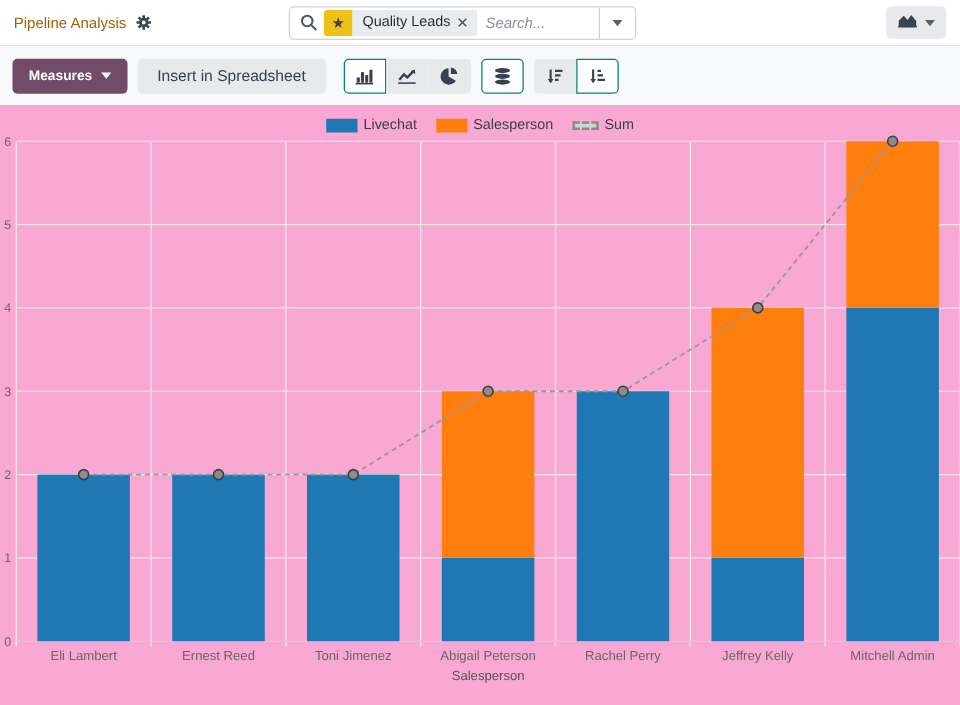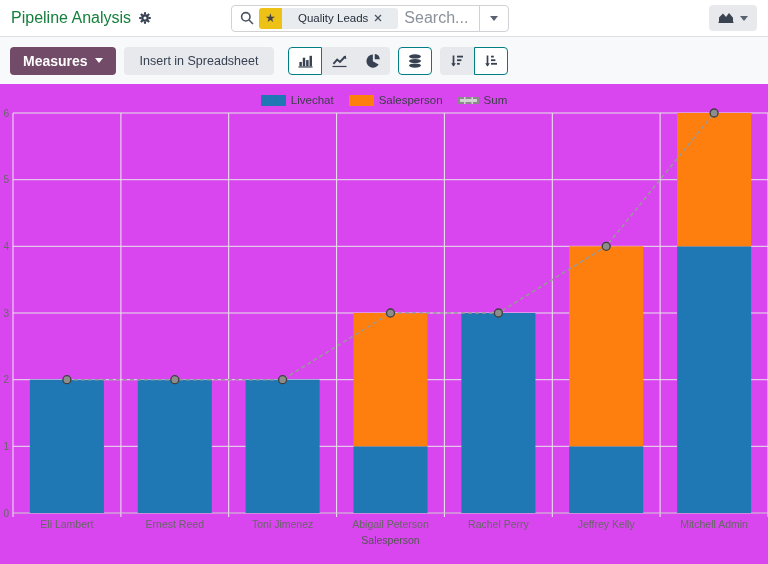--- a/index.html
+++ b/index.html
@@ -3,64 +3,64 @@
 <meta charset="utf-8">
 <style>
   * { box-sizing: border-box; margin: 0; padding: 0; }
   html,body { width:768px; height:564px; overflow:hidden; background:#fff;
     font-family:"Liberation Sans", sans-serif; }
 
   
   .header { height:37px; display:flex; align-items:center; justify-content:space-between;
     padding:0 11px; border-bottom:1px solid #dee2e6; background:#fff; }
   .title-wrap { display:flex; align-items:center; gap:7px; min-width:220px; }
-  .page-title { font-size:16px; color:#15803d; }
+  .page-title { font-size:12px; color:#a16207; }
   .gear-btn { display:flex; align-items:center; cursor:pointer; }
 
   .searchbar { display:flex; align-items:center; width:278px; height:27px;
     border:1px solid #d0d2d6; border-radius:4px; background:#fff; }
   .search-magnifier { margin:0 5px 0 8px; display:flex; }
   .facet { display:flex; align-items:stretch; height:21px; border-radius:3px;
     overflow:hidden; margin-right:6px; flex:0 0 auto; }
   .facet-star { background:#eec117; color:#41424a; width:23px; display:flex;
     align-items:center; justify-content:center; font-size:12px; }
   .facet-body { background:#e9ecef; display:flex; align-items:center; gap:6px;
-    padding:0 16px; font-size:11.5px; color:#1f2937; white-space:nowrap; }
+    padding:0 8px; font-size:11.5px; color:#1f2937; white-space:nowrap; }
   .facet-x { display:flex; align-items:center; cursor:pointer; }
-  .search-input { border:0; outline:0; flex:1; min-width:0; font-size:16px;
-    color:#374151; background:transparent; font-family:inherit; }
+  .search-input { border:0; outline:0; flex:1; min-width:0; font-size:12px;
+    color:#374151; background:transparent; font-family:inherit;font-style:italic; }
   .search-input::placeholder { color:#8b919a; }
   .search-caret { width:29px; align-self:stretch; border-left:1px solid #d0d2d6;
     display:flex; align-items:center; justify-content:center; cursor:pointer; }
   .caret-down { width:0; height:0; border-left:4px solid transparent;
     border-right:4px solid transparent; border-top:5px solid #5a6270; }
   .caret-down.light { border-top-color:#fff; }
 
   .switch-view-btn { display:flex; align-items:center; gap:6px; background:#e7e9ed;
     border-radius:4px; height:26px; padding:0 9px; cursor:pointer; margin-left:auto; }
 
   
   .toolbar { height:47px; background:#f8f9fa; display:flex; align-items:center;
     padding:0 10px; gap:8px; }
   .btn-measures { display:flex; align-items:center; gap:7px; background:#714B67;
     color:#fff; border:0; border-radius:4px; height:28px; padding:0 13px;
-    font-size:14px; font-weight:700; cursor:pointer; font-family:inherit; }
+    font-size:11px; font-weight:700; cursor:pointer; font-family:inherit; }
   .btn-insert { background:#e7e9ed; color:#374151; border:0; border-radius:4px;
     height:28px; padding:0 16px; font-size:12.5px; font-weight:500; cursor:pointer;
     font-family:inherit; margin-right:6px; }
   .btn-group { display:flex; }
   .icon-btn { width:34px; height:28px; background:#e7e9ed; border:1px solid transparent;
     display:flex; align-items:center; justify-content:center; cursor:pointer; }
   .btn-group .icon-btn:first-child { border-radius:4px 0 0 4px; }
   .btn-group .icon-btn:last-child { border-radius:0 4px 4px 0; }
   .icon-btn.single { border-radius:4px; }
   .icon-btn.active { background:#fff; border-color:#017e84; border-radius:4px; }
 
   
-  .chart-area { height:480px; background:#d946ef; position:relative; }
+  .chart-area { height:480px; background:#f9a8d4; position:relative; }
   .legend { display:flex; justify-content:center; align-items:center; gap:15px;
     padding-top:8px; height:24px; }
   .legend-item { display:flex; align-items:center; gap:5px; cursor:pointer;
     font-size:11.5px; color:#3a3f46; }
   .legend-swatch { width:25px; height:11px; }
   .legend-swatch.dashed { width:21px; height:7px; background:#d2d2d2;
     border:2px dashed #8a8a8a; }
   .chart-svg { display:block; }
   .ytick { font-size:10px; fill:#666; text-anchor:end; }
   .xtick { font-size:10.5px; fill:#666; text-anchor:middle; }

